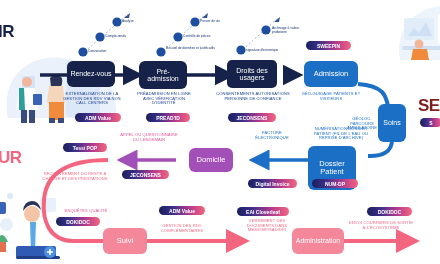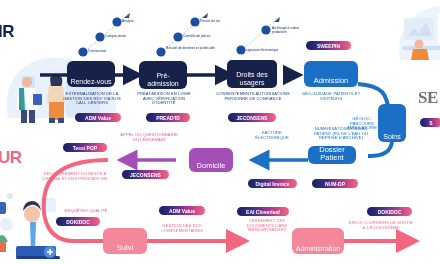--- a/index.html
+++ b/index.html
@@ -8,21 +8,21 @@
     background:#ffffff;
     font-family:"Liberation Sans",sans-serif;
     overflow:hidden;
     position:relative;
   }
   #stage{position:absolute;inset:0;width:440px;height:264px;overflow:hidden;}
 
   
   .node{
     position:absolute;
-    display:flex;align-items:flex-end;justify-content:center;
+    display:flex;align-items:center;justify-content:center;
     text-align:center;
     color:#ffffff;
     line-height:1.05;
     border-radius:6px;
     box-sizing:border-box;
     padding:2px 3px;
     font-weight:400;
   }
   .node.navy{background:#17224a;}
   .node.blue{background:#1b6fc4;}
@@ -203,21 +203,21 @@
   </div>
 
   <div class="node blue" style="left:304px;top:61px;width:54px;height:26px;font-size:7.5px;">
     <span>Admission</span>
   </div>
 
   <div class="node blue" style="left:378px;top:104px;width:28px;height:38px;font-size:7px;">
     <span>Soins</span>
   </div>
 
-  <div class="node blue" style="left:308px;top:146px;width:48px;height:18px;font-size:7.5px;">
+  <div class="node blue" style="left:308px;top:146px;width:48px;height:44px;font-size:7.5px;">
     <span>Dossier<br>Patient</span>
   </div>
 
 
   <div class="node purple" style="left:189px;top:148px;width:44px;height:24px;font-size:7.5px;">
     <span>Domicile</span>
   </div>
 
   <div class="node pink" style="left:103px;top:228px;width:44px;height:26px;font-size:7.5px;">
     <span>Suivi</span>
@@ -274,17 +274,17 @@
   <div class="badge" style="left:159px;top:206px;width:46px;height:9px;font-size:5px;">ADM Value</div>
 
   <div class="badge" style="left:237px;top:207px;width:52px;height:9px;font-size:5px;">EAI Cloverleaf</div>
 
   <div class="badge" style="left:367px;top:207px;width:45px;height:9px;font-size:5px;">DOKIDOC</div>
 
   <div class="edgeword" style="left:-2px;top:22px;font-size:17px;color:#17224a;letter-spacing:-0.5px;">IR</div>
 
   <div class="edgeword" style="left:-2px;top:148px;font-size:17px;color:#f4657f;letter-spacing:-0.5px;">UR</div>
 
-  <div class="edgeword" style="left:418px;top:88px;font-size:17px;color:#737373;letter-spacing:-0.5px;font-family:Liberation Serif, serif;">SE</div>
+  <div class="edgeword" style="left:418px;top:96px;font-size:17px;color:#7f1d1d;letter-spacing:-0.5px;">SE</div>
 
   <div class="badge" style="left:420px;top:118px;width:22px;height:9px;font-size:5px;">S</div>
 
 </div>
 
 </body></html>

